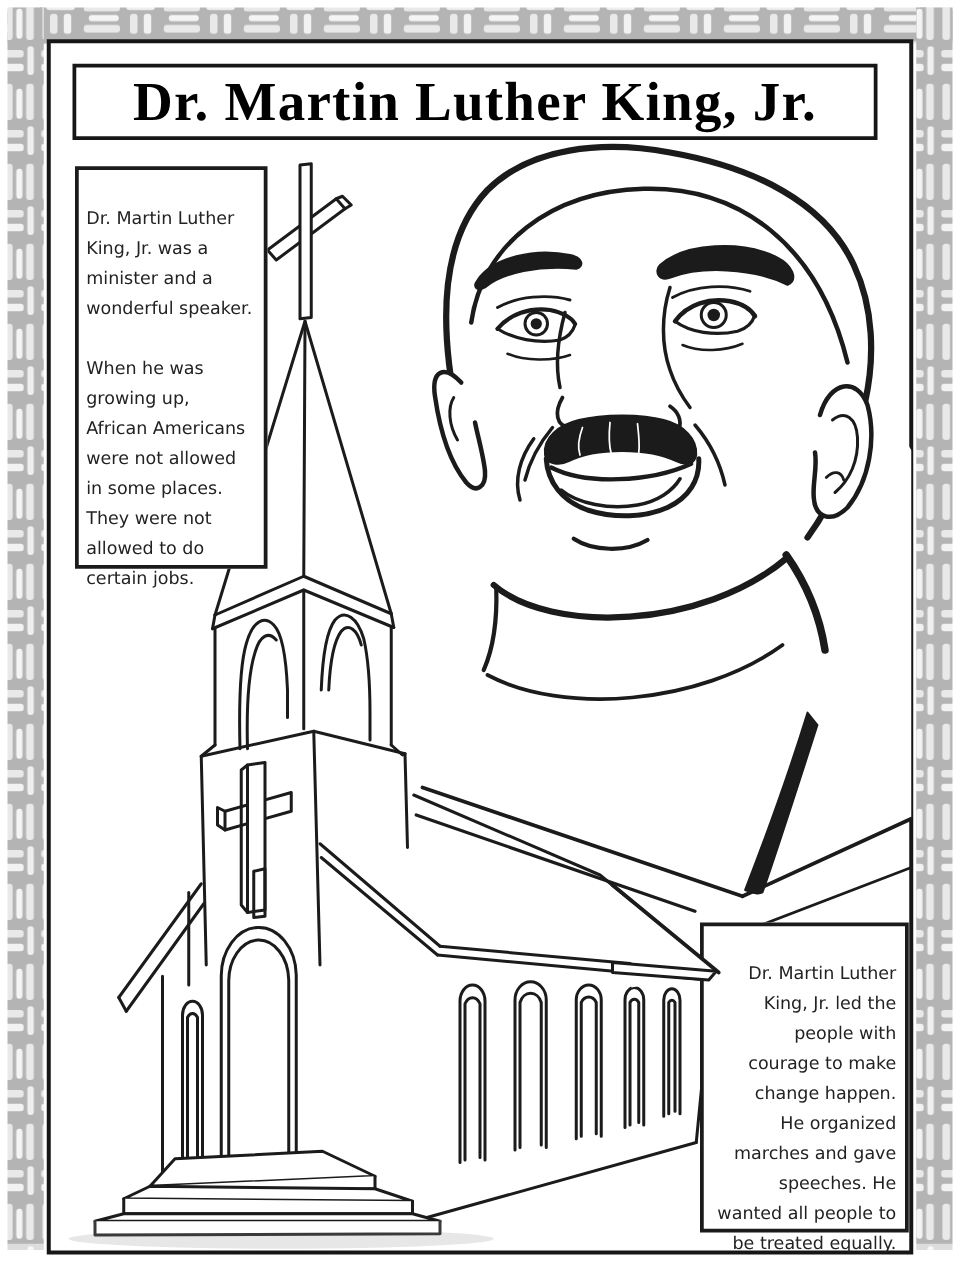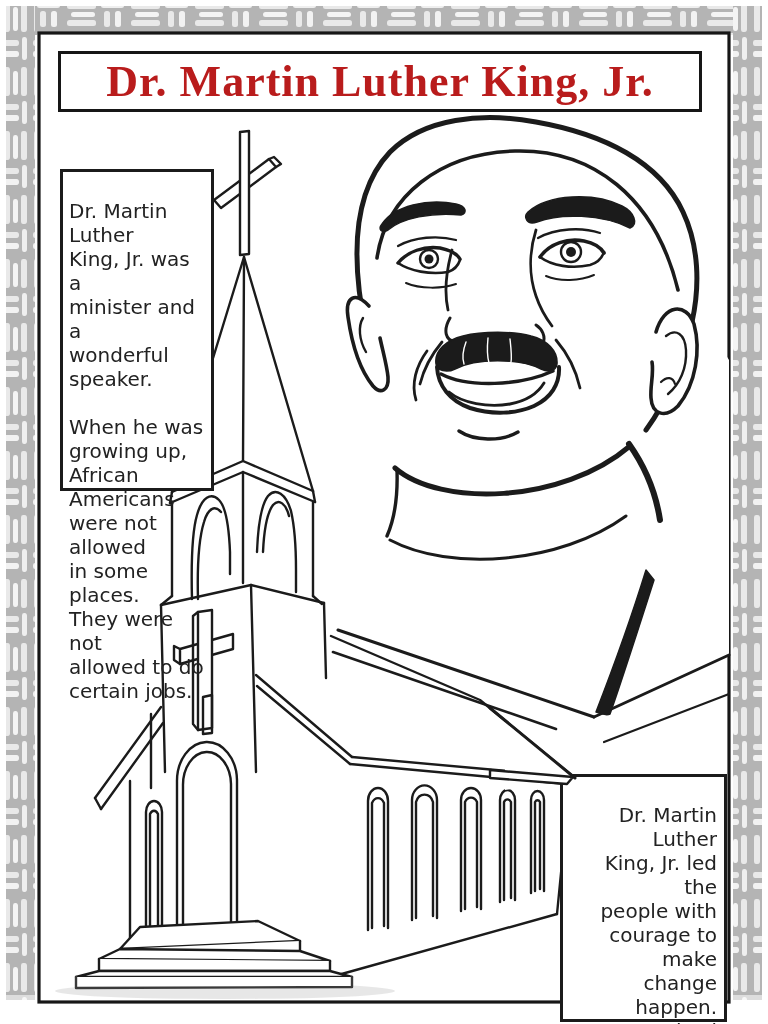--- a/index.html
+++ b/index.html
@@ -4,23 +4,23 @@
 <style>
   html,body{margin:0;padding:0;background:#ffffff;}
   .page{position:relative;width:768px;height:1024px;background:#ffffff;overflow:hidden;
         font-family:"DejaVu Sans", sans-serif;}
   .artlayer{position:absolute;left:0;top:0;z-index:1;}
   .overlaylayer{position:absolute;left:0;top:0;z-index:6;pointer-events:none;}
   .title-box{position:absolute;left:58px;top:51px;width:644px;height:61px;z-index:4;
              box-sizing:border-box;border:3px solid #161616;background:#ffffff;
              display:flex;align-items:center;justify-content:center;}
   .title-box h1{margin:0;font-family:"Liberation Serif", serif;font-weight:bold;
-                font-size:44px;letter-spacing:1px;color:#b91c1c;white-space:nowrap;}
+                font-size:44px;letter-spacing:1px;color:#000000;white-space:nowrap;}
   .caption{position:absolute;box-sizing:border-box;border:3px solid #1b1b1b;background:#ffffff;
-           z-index:4;color:#222;font-size:20px;line-height:24px;white-space:pre-line;margin-top:36px;}
+           z-index:4;color:#222;font-size:14px;line-height:24px;white-space:pre-line;}
   .caption-left{left:60px;top:133px;width:154px;height:322px;padding:3px 6px;text-align:left;}
   .caption-right{left:560px;top:738px;width:167px;height:248px;padding:2px 7px 2px 4px;text-align:right;}
 </style>
 </head>
 <body>
 
 <div class="page">
 
   <svg class="artlayer" width="768" height="1024" viewBox="0 0 768 1024">
     <defs>

